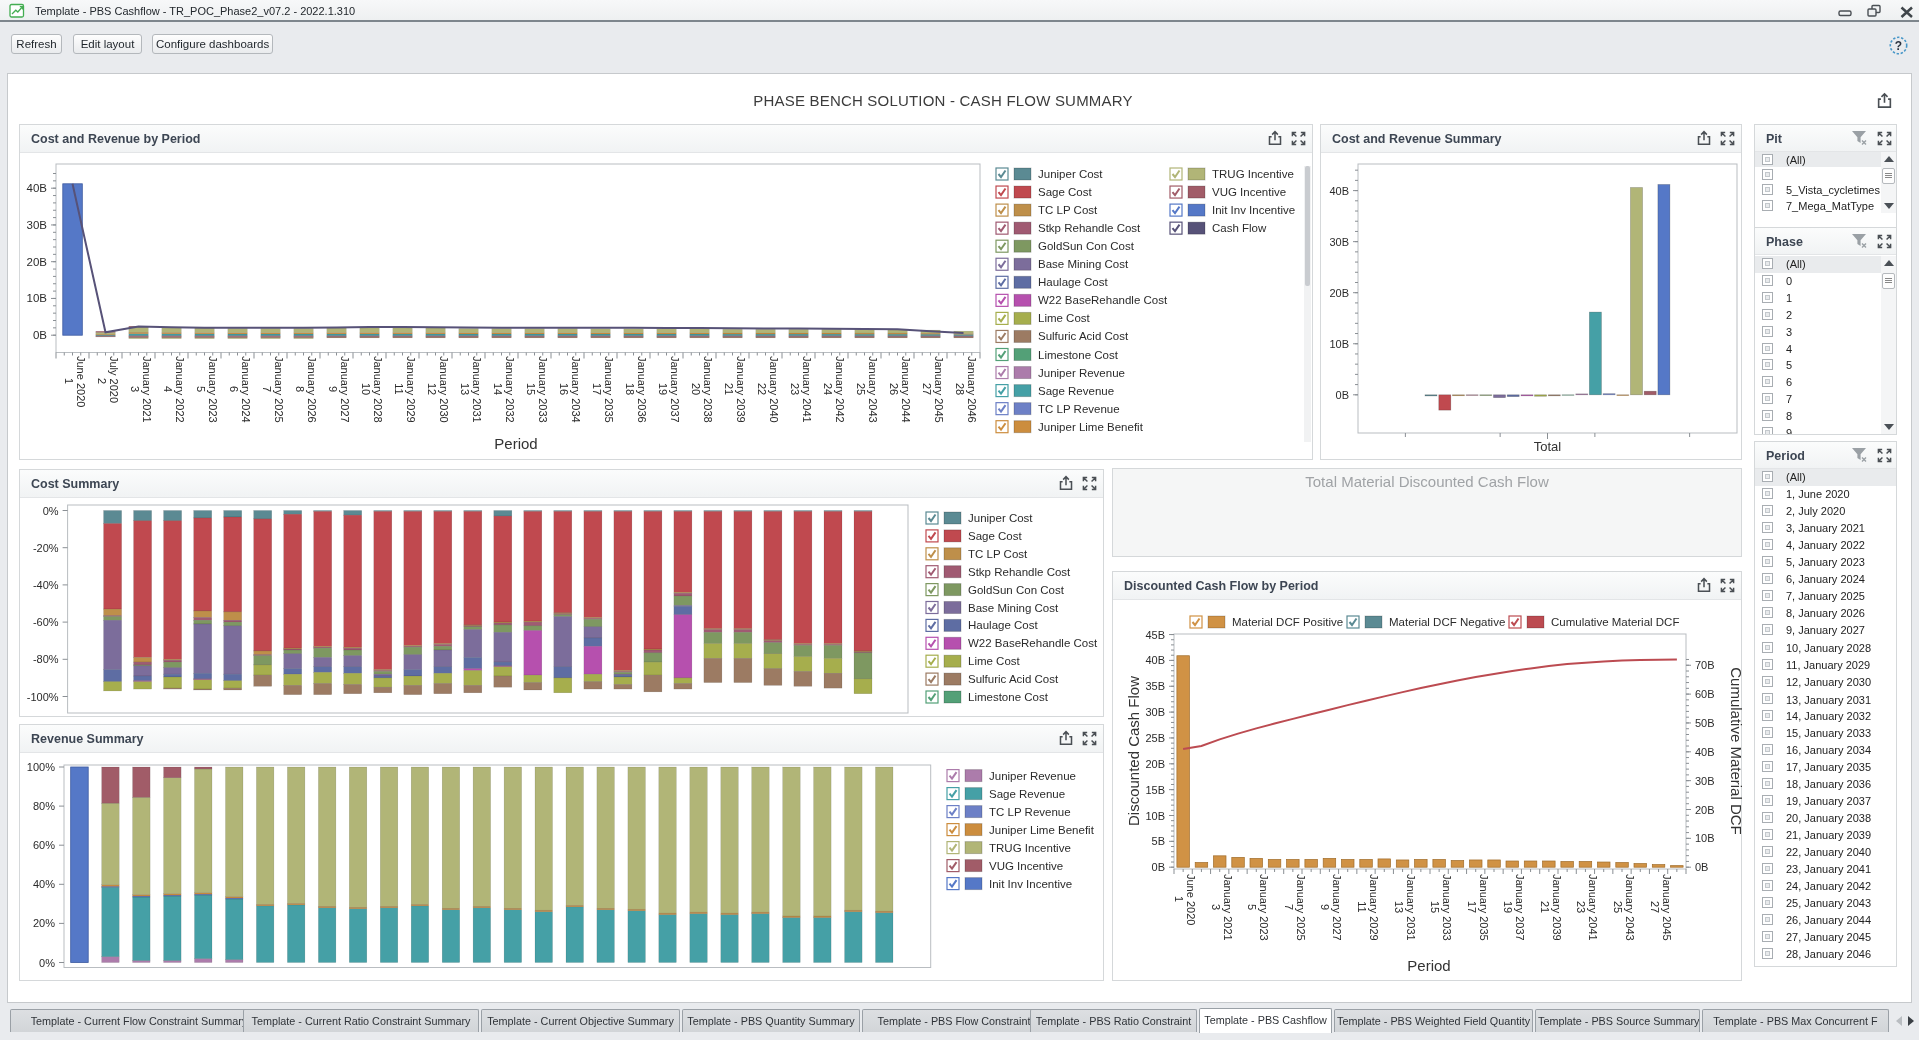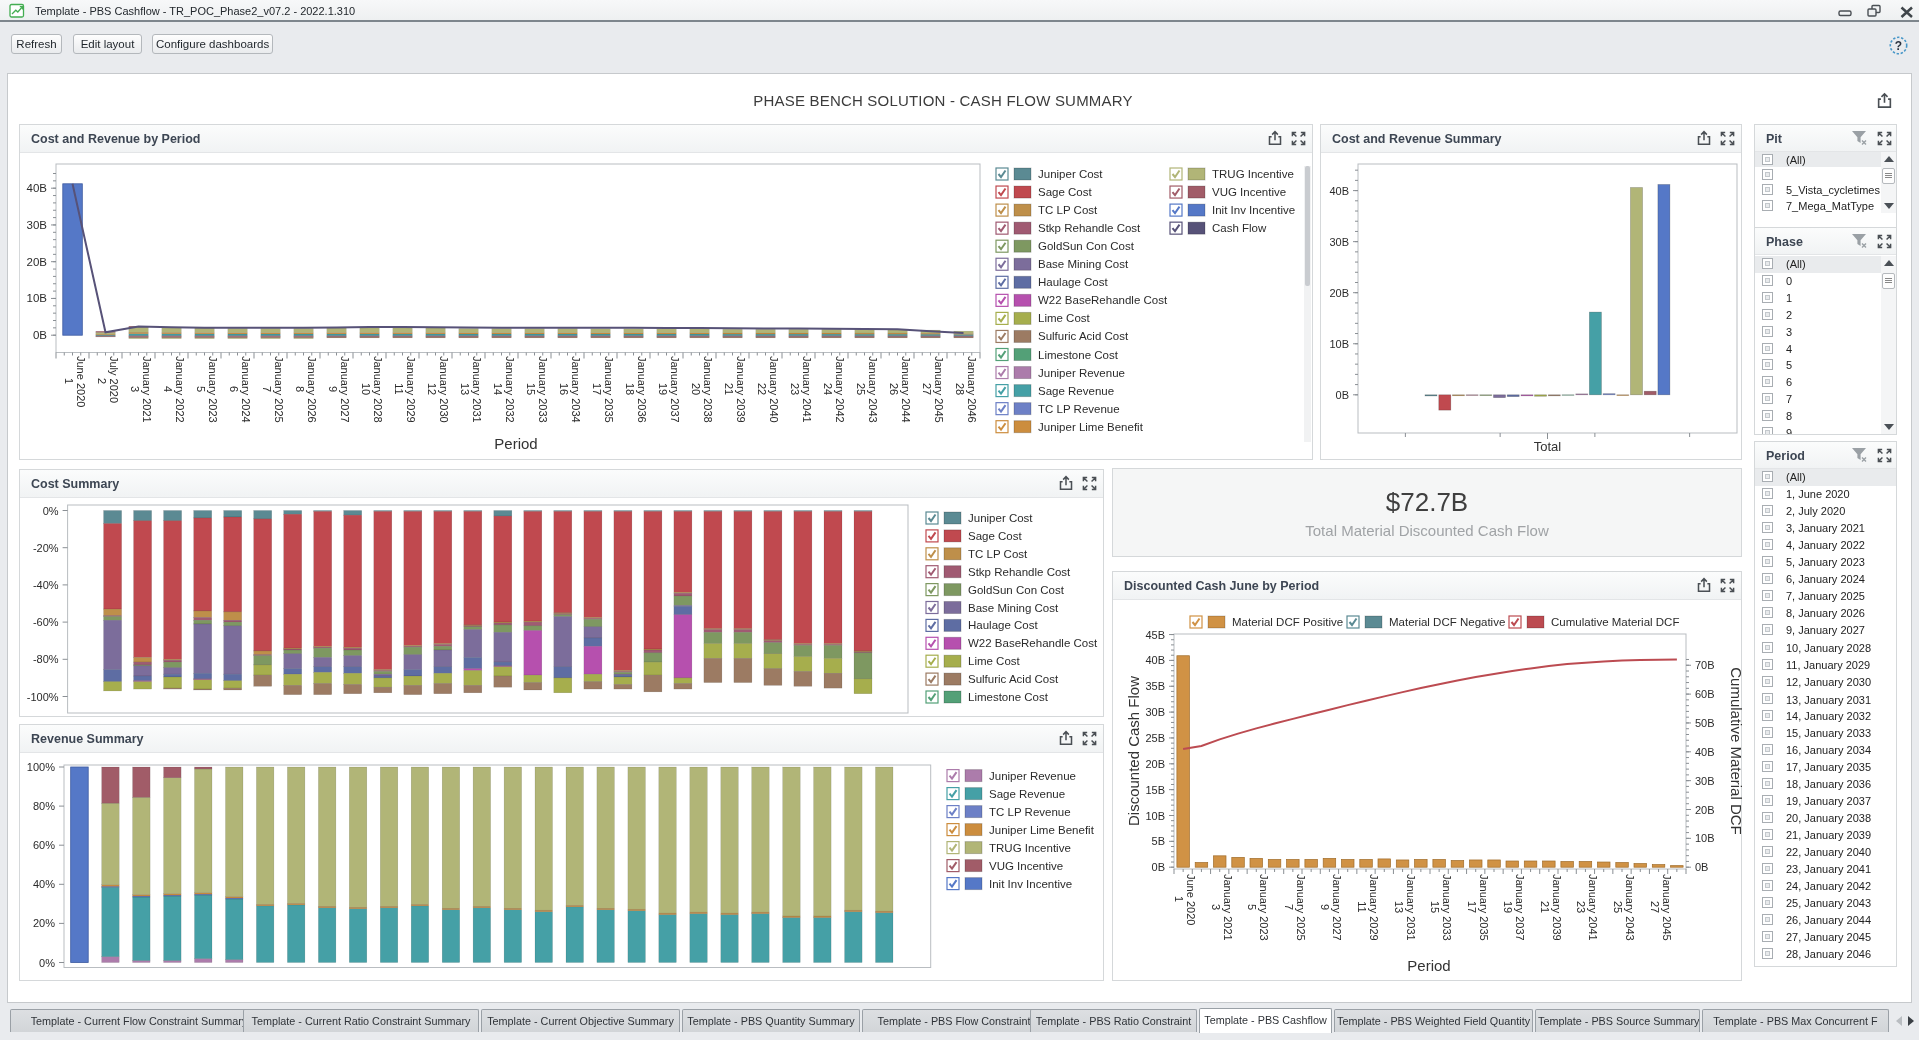--- a/index.html
+++ b/index.html
@@ -52,40 +52,39 @@
       <div class="ptitle">Cost Summary</div>
     </div>
   </div>
 <div class="abs panel" style="left:19px;top:724px;width:1085px;height:257px">
     <div class="phead" style="height:28px">
       <div class="ptitle">Revenue Summary</div>
     </div>
   </div>
 <div class="abs panel" style="left:1112px;top:571px;width:630px;height:410px">
     <div class="phead" style="height:28px">
-      <div class="ptitle">Discounted Cash June by Period</div>
+      <div class="ptitle">Discounted Cash Flow by Period</div>
     </div>
   </div>
 <div class="abs panel" style="left:1754px;top:124px;width:143px;height:116px">
     <div class="phead" style="height:27px">
       <div class="ptitle">Pit</div>
     </div>
   </div>
 <div class="abs panel" style="left:1754px;top:227px;width:143px;height:208px">
     <div class="phead" style="height:27px">
       <div class="ptitle">Phase</div>
     </div>
   </div>
 <div class="abs panel" style="left:1754px;top:441px;width:143px;height:526px">
     <div class="phead" style="height:27px">
       <div class="ptitle">Period</div>
     </div>
   </div>
 <div class="abs" style="left:1112px;top:468px;width:630px;height:89px;background:#f5f6f6;border:1px solid #d5d8da;text-align:center">
-<div style="margin-top:18px;font-size:26px;color:#3f3f3f">$72.7B</div>
 <div style="margin-top:4px;font-size:15px;color:#a0a3a6">Total Material Discounted Cash Flow</div>
   </div>
 <div class="abs" style="left:1755px;top:152px;width:141px;height:64.8px;overflow:hidden">
     <div class="abs" style="left:0;top:0;width:141px;height:15.2px;background:#e9ebed"></div>
     <div class="row" style="left:31px;top:2.0px">(All)</div>
     <div class="abs" style="left:7px;top:2.0px;width:11px;height:11px;border:1px solid #a8adb2;background:#fff;box-shadow:inset 0 0 0 2px #fff,inset 0 0 0 3px #c3c8cc,inset 0 0 0 6px #e8eaec"></div>
     <div class="row" style="left:31px;top:17.2px"></div>
     <div class="abs" style="left:7px;top:17.2px;width:11px;height:11px;border:1px solid #a8adb2;background:#fff;box-shadow:inset 0 0 0 2px #fff,inset 0 0 0 3px #c3c8cc,inset 0 0 0 6px #e8eaec"></div>
     <div class="row" style="left:31px;top:32.4px">5_Vista_cycletimes</div>
     <div class="abs" style="left:7px;top:32.4px;width:11px;height:11px;border:1px solid #a8adb2;background:#fff;box-shadow:inset 0 0 0 2px #fff,inset 0 0 0 3px #c3c8cc,inset 0 0 0 6px #e8eaec"></div>

